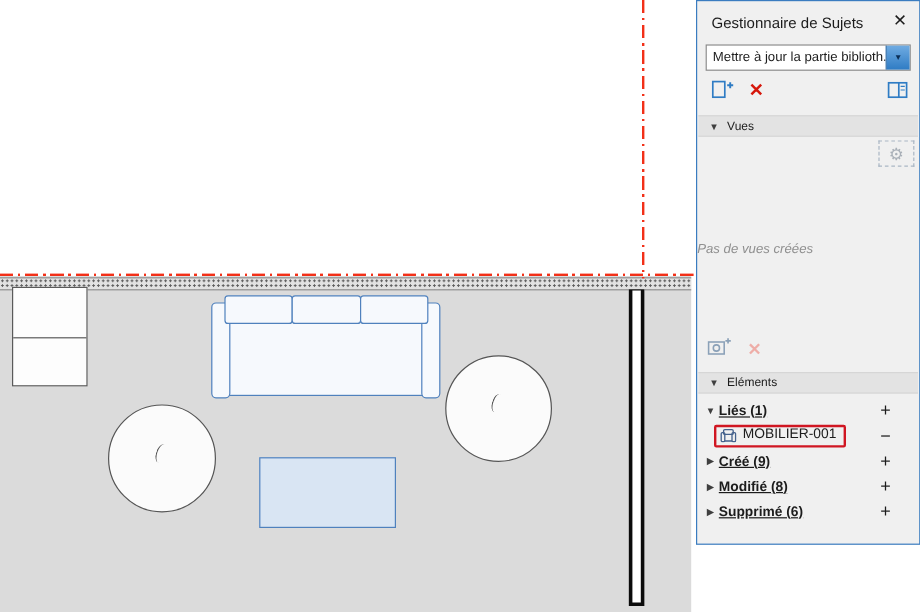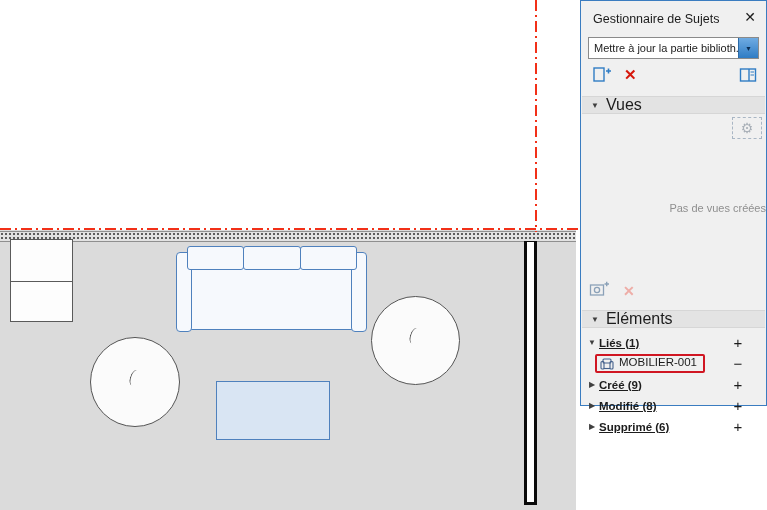--- a/index.html
+++ b/index.html
@@ -41,21 +41,21 @@
                border-left:1.5px solid #555; border-radius:50%; transform:rotate(18deg); }
 
   #coffee-table { position:absolute; left:216px; top:381px; width:114px; height:59px;
                   background:#d9e5f3; border:1px solid #4f81bd; }
 
   #wall-col { position:absolute; left:524px; top:241px; width:13px; height:264px;
               background:#ffffff; border-left:3px solid #0b0b0b; border-right:3px solid #0b0b0b;
               border-bottom:3px solid #0b0b0b; border-top:1px solid #0b0b0b; }
 
   
-  #panel { position:absolute; left:580px; top:0; width:187px; height:406px;
+  #panel { position:absolute; left:580px; top:0; width:187px; height:454px;
            background:#f0f0f0; border:1px solid #3a7cc0; }
   #panel .title { position:absolute; left:12px; top:11px; font-size:12.5px; color:#1c1c1c; }
   #panel .close { position:absolute; right:10px; top:8px; font-size:14px; color:#1c1c1c; cursor:pointer; }
 
   .combo { position:absolute; left:7px; right:7px; top:36px; height:22px;
            background:#fff; border:1px solid #8a8a8a; display:flex; align-items:stretch; }
   .combo-text { flex:1; font-size:11px; color:#1c1c1c; padding:4px 4px 0 5px;
                 white-space:nowrap; overflow:hidden; }
   .combo-btn  { width:20px; background:linear-gradient(#6fabe2,#2f7cc4);
                 border-left:1px solid #2a6aa8; display:flex; align-items:center;
@@ -63,30 +63,30 @@
 
   .toolbar { position:absolute; left:7px; right:7px; top:62px; height:28px; }
   .tb-new   { position:absolute; left:4px;  top:3px; cursor:pointer; }
   .tb-del   { position:absolute; left:36px; top:3px; font-size:15px; font-weight:bold; color:#d6170b; cursor:pointer; }
   .tb-org   { position:absolute; right:2px; top:4px; cursor:pointer; }
 
   .sec-bar { position:absolute; left:1px; right:1px; height:18px; background:#e3e3e3;
              border-top:1px solid #d6d6d6; border-bottom:1px solid #d6d6d6;
              display:flex; align-items:center; cursor:pointer; }
   .sec-bar .tri { font-size:8px; color:#3f3f3f; margin:0 7px 0 9px; }
-  .sec-bar .lbl { font-size:16px; color:#1c1c1c; }
+  .sec-bar .lbl { font-size:10px; color:#1c1c1c; }
   #sec-vues  { top:95px; }
   #sec-elems { top:309px; }
 
   .gear-btn { position:absolute; right:4px; top:116px; width:30px; height:22px;
               border:1px dashed #a9b6c4; display:flex; align-items:center;
               justify-content:center; color:#a9b0b8; font-size:14px; cursor:pointer; }
 
-  .vues-empty { position:absolute; left:0; right:0; top:201px; text-align:right;
-                font-size:11px; color:#8f8f8f; }
+  .vues-empty { position:absolute; left:0; right:0; top:201px; text-align:left;
+                font-size:11px; color:#8f8f8f;font-style:italic; }
 
   .view-icons { position:absolute; left:8px; top:279px; display:flex; align-items:center; gap:13px; }
   .vi-x { font-size:14px; font-weight:bold; color:#eeada7; cursor:pointer; }
 
   .rows { position:absolute; left:1px; right:1px; top:331px; }
   .row  { position:relative; height:21px; display:flex; align-items:center; cursor:pointer; }
   .row .arrow { width:14px; text-align:center; font-size:8px; color:#3f3f3f; margin-left:3px; }
   .row .lbl   { font-size:11.5px; color:#1c1c1c; }
   .row .lbl.b { font-weight:bold;text-decoration:underline; }
   .row .action { position:absolute; right:20px; width:14px; text-align:center;

